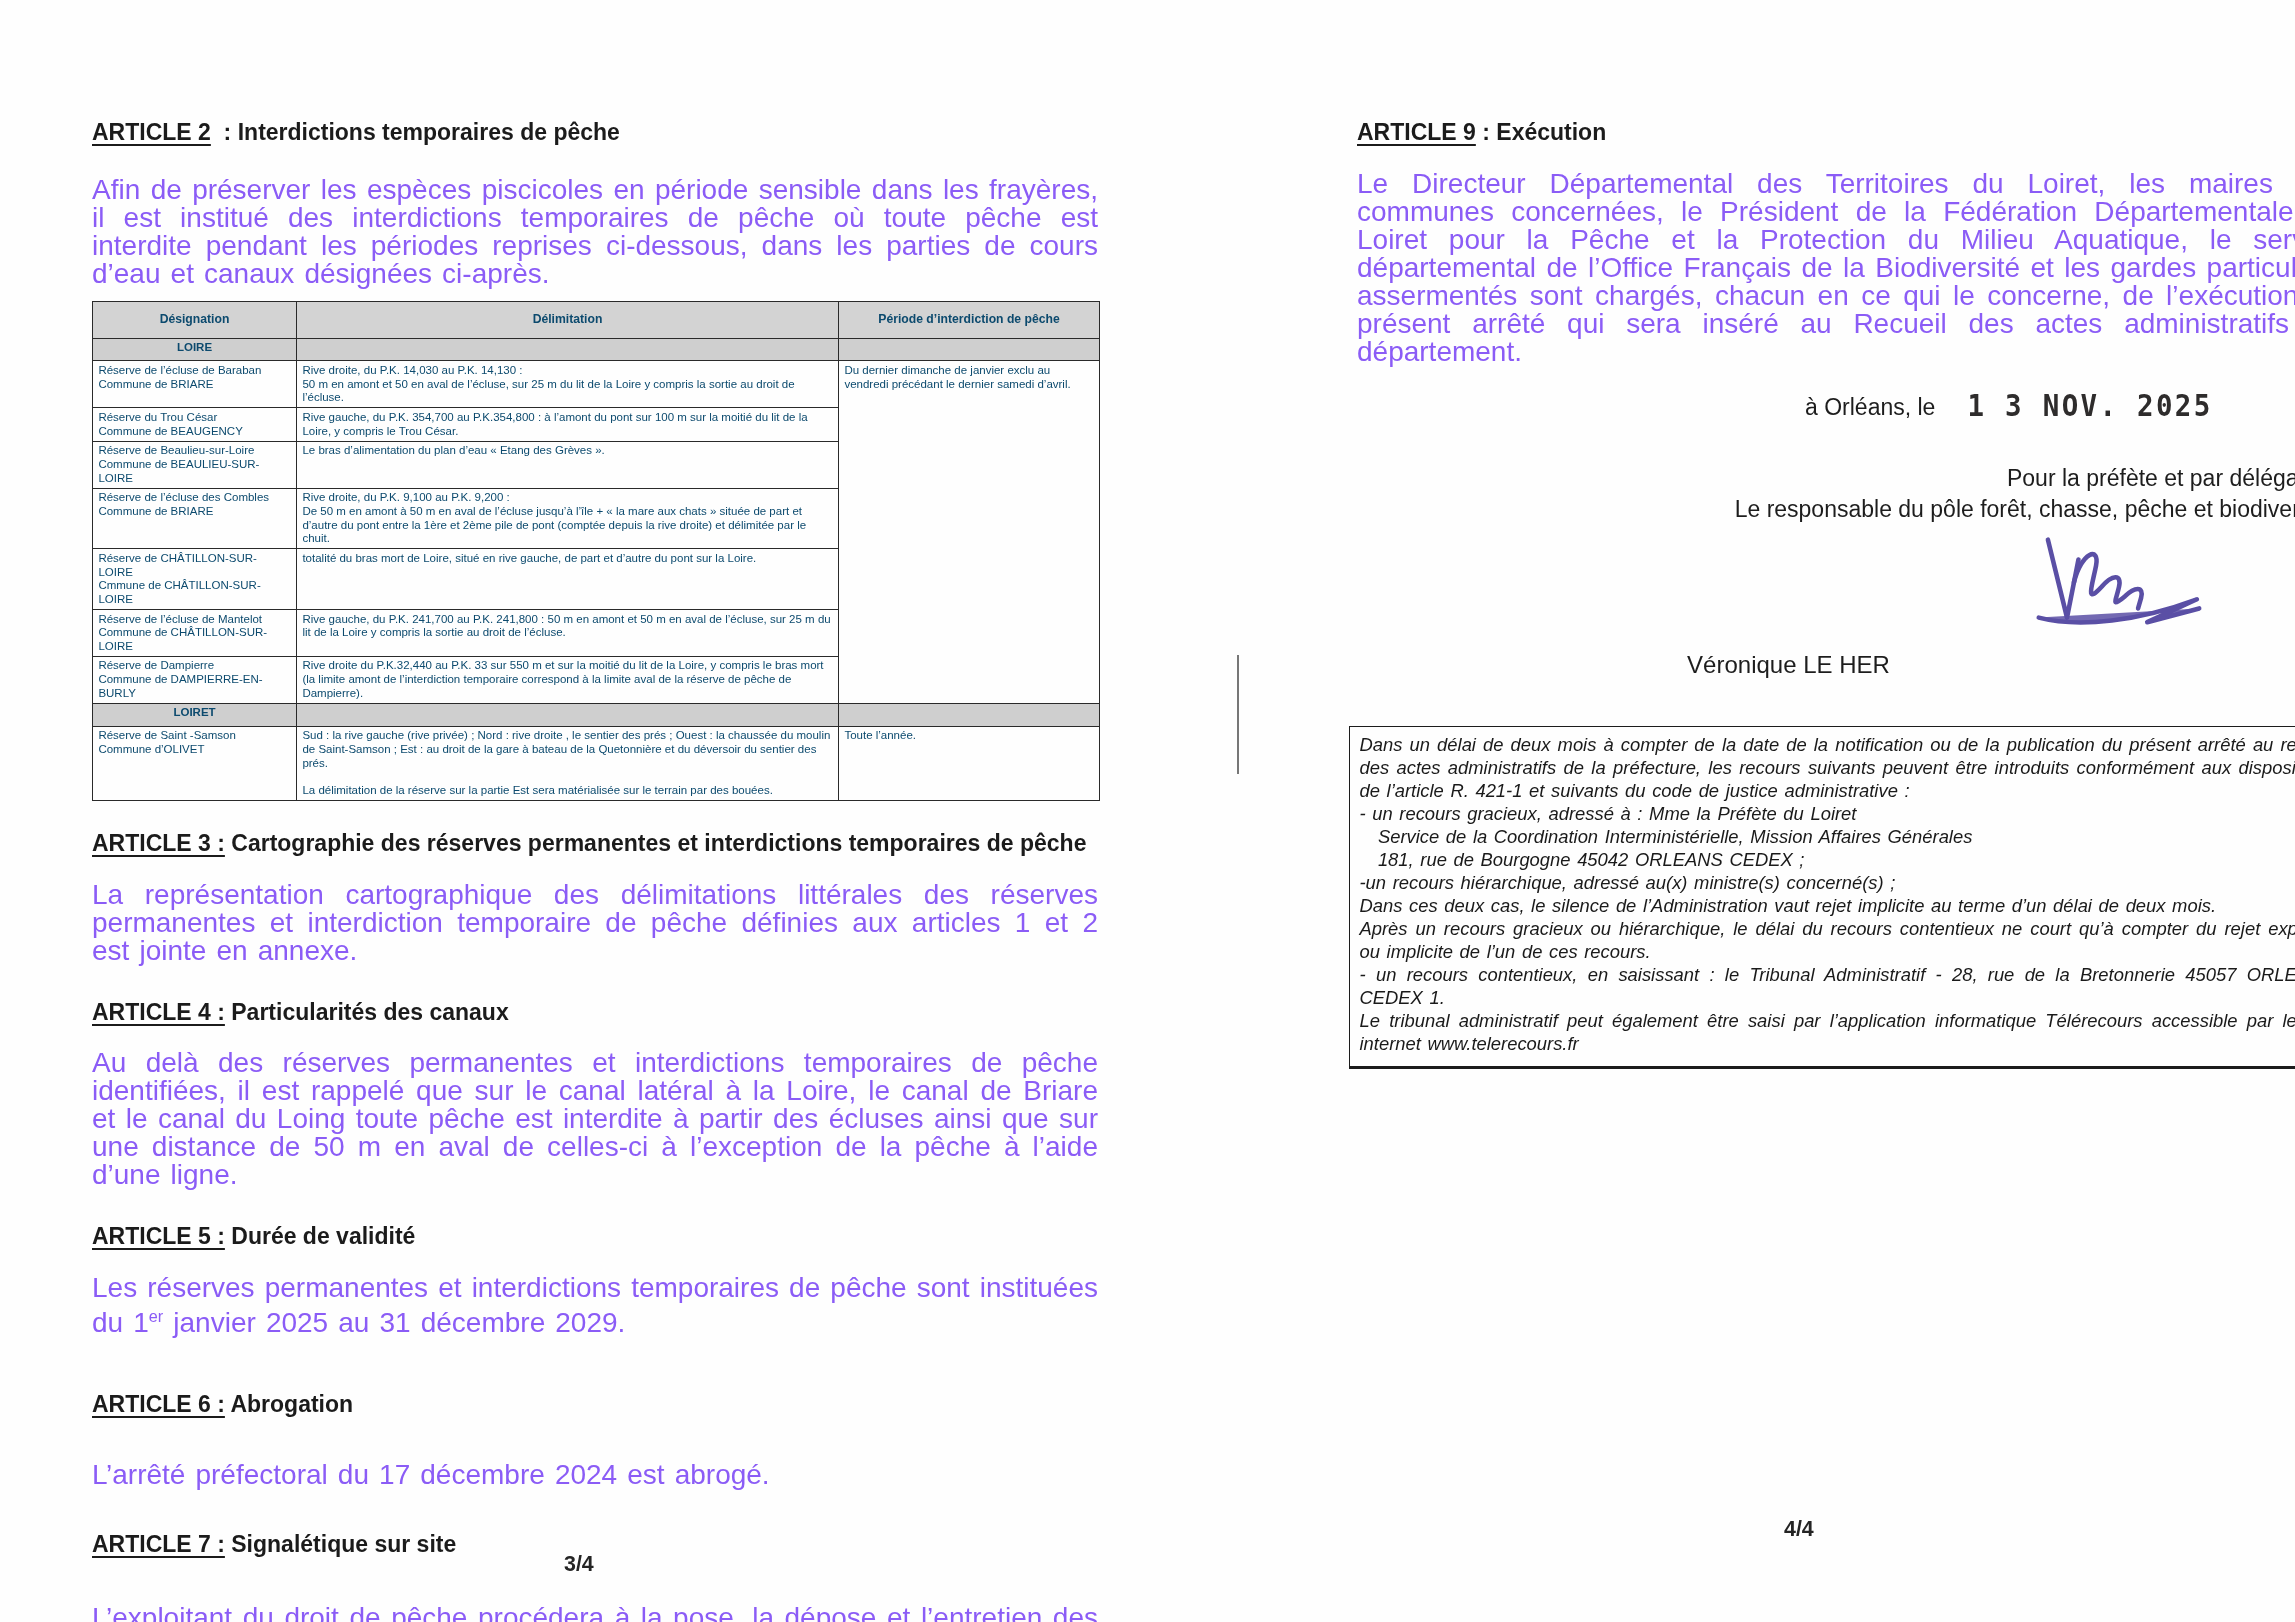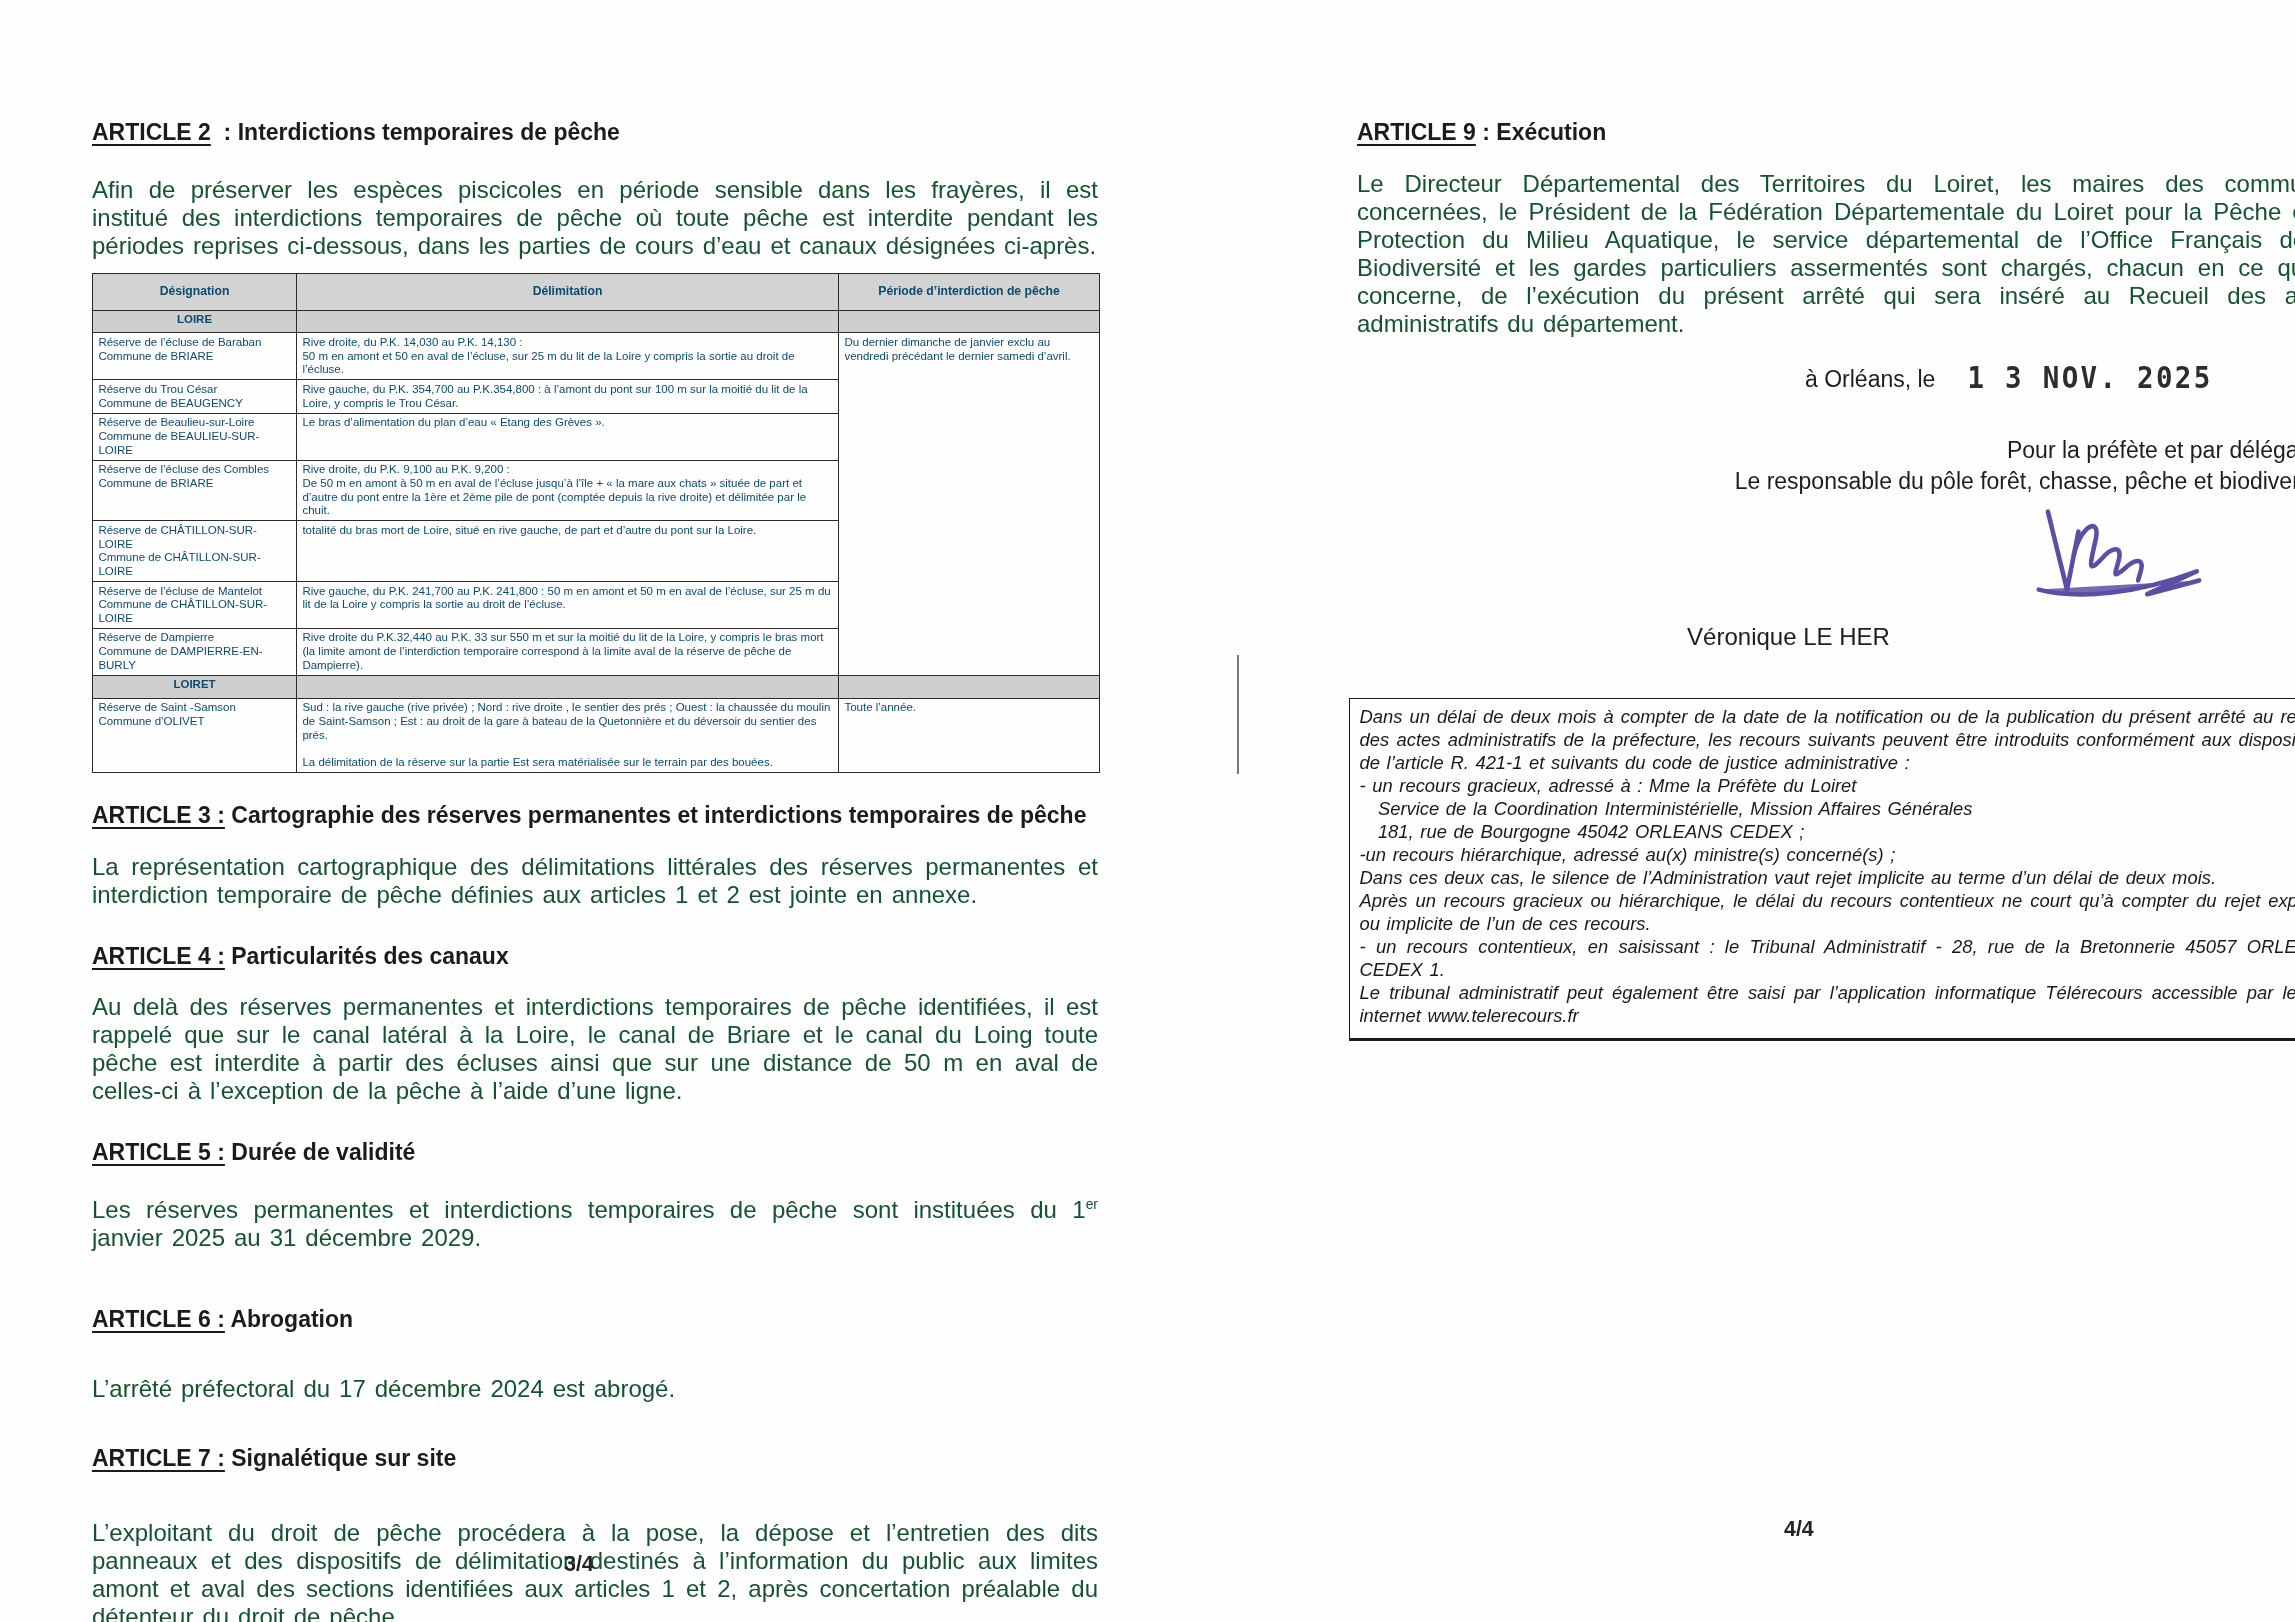--- a/index.html
+++ b/index.html
@@ -5,21 +5,21 @@
   html,body{margin:0;padding:0;background:#e8e8e8;}
   #scan{position:relative;width:2295px;height:1623px;background:#fefefe;overflow:hidden;
         font-family:"Liberation Sans",sans-serif;color:#1d1d1d;}
   
   .page{position:absolute;top:119px;}
   #page3{left:92px;width:1006px;}
   #page4{left:1357px;width:985px;}
   .art-h{font-size:23px;font-weight:700;line-height:27.5px;color:#1b1b1b;}
   .art-num{text-decoration:underline;text-underline-offset:3.8px;text-decoration-thickness:1.9px;}
   .art-sep{white-space:pre;}
-  .doc-p{font-size:24px;line-height:28px;text-align:justify;word-spacing:2.3px;margin:0;color:#14532d;}
+  .doc-p{font-size:28px;line-height:28px;text-align:justify;word-spacing:2.3px;margin:0;color:#8b5cf6;}
   .pre{white-space:pre-line;}
   .sup{vertical-align:super;font-size:0.58em;}.mt30{margin-top:23px;}.mt38{margin-top:29px;}
   .mt45{margin-top:34px;}.mt55{margin-top:42px;}.mt60{margin-top:46px;}.mt70{margin-top:54px;}
   
   table.reserves{border-collapse:collapse;width:1006px;margin-top:13.8px;table-layout:fixed;}
   table.reserves th,table.reserves td{border:1.5px solid #2a2a2a;vertical-align:top;
         font-size:11.5px;line-height:13.8px;padding:2.3px 5.4px;color:#0c4a6e;}
   table.reserves th{background:#d3d3d3;font-size:12.2px;font-weight:700;text-align:center;
         vertical-align:middle;height:31px;}
   td.sect{background:#cfcfcf;font-weight:700;text-align:center;font-size:12.2px;

